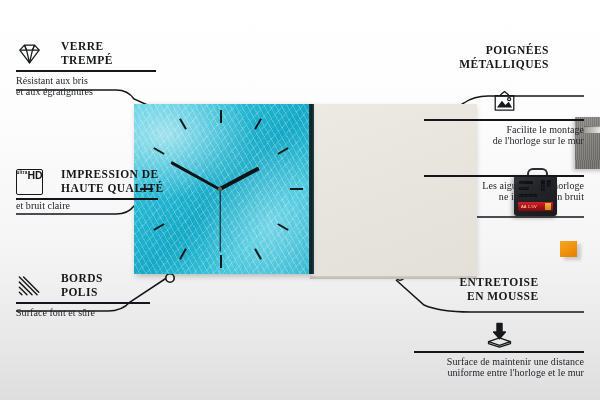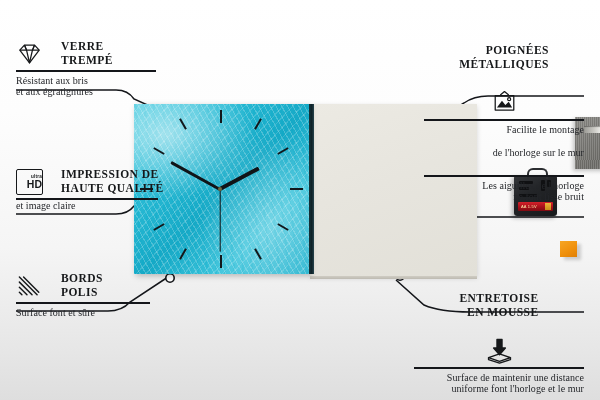--- a/index.html
+++ b/index.html
@@ -88,21 +88,21 @@
   }
   .rule{height:1.6px;background:#14161a;margin-top:3px;}
   .desc{
     font-size:10px;color:#24262a;line-height:11px;margin-top:3px;
     letter-spacing:.05px;white-space:nowrap;
   }
   .desc.right{text-align:right;}
   .ico{width:27px;height:27px;flex:0 0 27px;display:block;}
 
   .hd-box{width:25px;height:24px;border:1.6px solid #16181a;border-radius:2px;
-    display:flex;flex-direction:column;align-items:flex-end;justify-content:center;flex:0 0 25px;}
+    display:flex;flex-direction:row;align-items:flex-start;justify-content:center;flex:0 0 25px;}
   .hd-ultra{font-size:4.6px;font-weight:bold;letter-spacing:.2px;color:#16181a;
     font-family:"Liberation Sans",sans-serif;line-height:5px;}
   .hd-main{font-size:10.5px;font-weight:bold;color:#16181a;
     font-family:"Liberation Sans",sans-serif;line-height:11px;}
 
   svg.leader{position:absolute;left:0;top:0;width:600px;height:400px;pointer-events:none;}
 </style>
 </head>
 <body>
 
@@ -196,21 +196,21 @@
       <div class="hd-box">
         <span class="hd-ultra">ultra</span>
         <span class="hd-main">HD</span>
       </div>
       <div>
         <div class="title">IMPRESSION DE</div>
         <div class="title">HAUTE QUALITÉ</div>
       </div>
     </div>
     <div class="rule" style="width:142px;"></div>
-    <div class="desc" style="margin-top:0;">et image claire</div>
+    <div class="desc" style="margin-top:0;">et bruit claire</div>
   </div>
 
   <div class="callout" style="left:16px;top:272px;width:160px;">
     <div class="head">
       <svg class="ico" viewBox="0 0 32 32">
         <g stroke="#16181a" stroke-width="1.7" stroke-linecap="round">
           <line x1="4" y1="6" x2="25" y2="27"></line>
           <line x1="4" y1="12" x2="19" y2="27"></line>
           <line x1="4" y1="18" x2="13" y2="27"></line>
           <line x1="4" y1="24" x2="7" y2="27"></line>
@@ -236,41 +236,41 @@
         <g fill="none" stroke="#16181a" stroke-width="1.5" stroke-linejoin="round">
           <path d="M11,7 L16,3 L21,7"></path>
           <rect x="5" y="8" width="22" height="17"></rect>
           <path d="M7,22 L13,14 L17,19 L21,15 L25,22 Z" fill="#16181a" stroke="none"></path>
           <circle cx="21.5" cy="12" r="1.8"></circle>
         </g>
       </svg>
     </div>
     <div class="rule" style="width:160px;margin-left:auto;"></div>
     <div class="desc right">Facilite le montage</div>
-    <div class="desc right" style="margin-top:12px;">de l'horloge sur le mur</div>
+    <div class="desc right" style="margin-top:0;">de l'horloge sur le mur</div>
   </div>
 
   <div class="callout" style="left:424px;top:172px;width:160px;text-align:right;">
     <div class="rule" style="width:160px;margin-left:auto;"></div>
     <div class="desc right">Les aiguilles de l'horloge</div>
-    <div class="desc right" style="margin-top:0;">ne font lisse bruit</div>
-  </div>
-
-  <div class="callout" style="left:414px;top:292px;width:170px;text-align:right;">
+    <div class="desc right" style="margin-top:0;">ne image aucun bruit</div>
+  </div>
+
+  <div class="callout" style="left:414px;top:276px;width:170px;text-align:right;">
     <div class="head right">
       <div>
         <div class="title">ENTRETOISE</div>
         <div class="title">EN MOUSSE</div>
       </div>
       <svg class="ico" viewBox="0 0 32 32">
         <g fill="none" stroke="#16181a" stroke-width="1.6" stroke-linejoin="round">
           <path d="M13,3 L19,3 L19,13 L23,13 L16,21 L9,13 L13,13 Z" fill="#16181a"></path>
           <path d="M16,20 L29,24.5 L16,29 L3,24.5 Z"></path>
           <path d="M3,24.5 L3,26.8 L16,31 L29,26.8 L29,24.5"></path>
         </g>
       </svg>
     </div>
     <div class="rule" style="width:170px;margin-left:auto;"></div>
     <div class="desc right">Surface de maintenir une distance</div>
-    <div class="desc right" style="margin-top:0;">uniforme font l'horloge et le mur</div>
+    <div class="desc right" style="margin-top:0;">uniforme entre l'horloge et le mur</div>
   </div>
 
 </div>
 
 </body></html>

